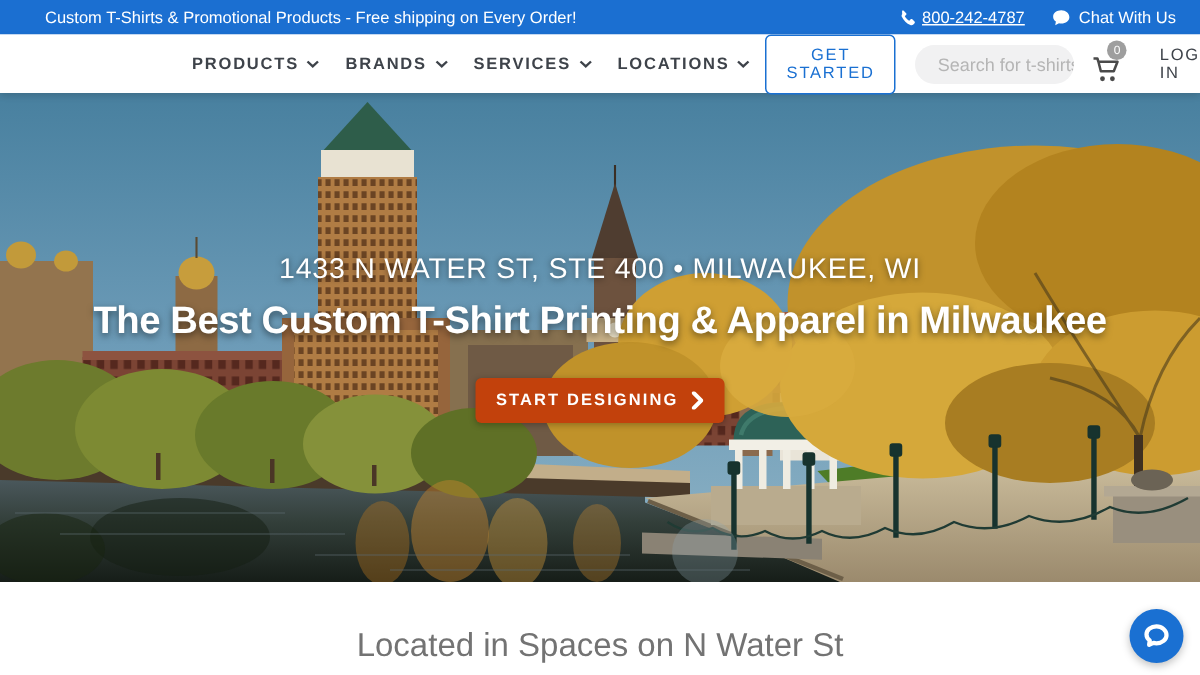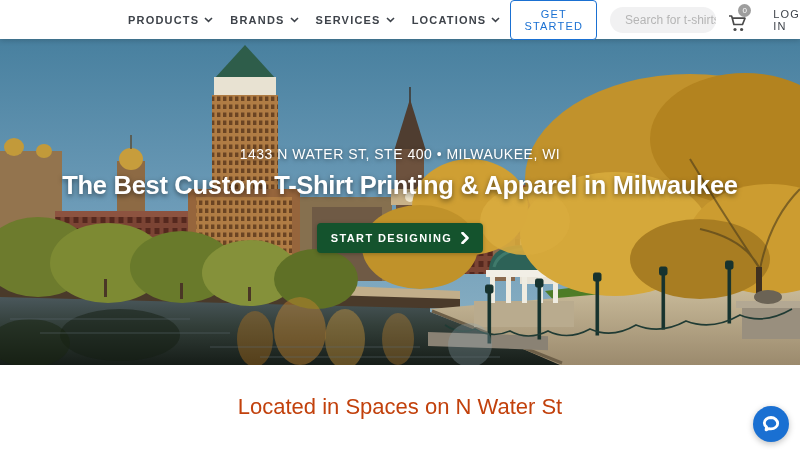--- a/index.html
+++ b/index.html
@@ -34,43 +34,60 @@
           color:#fff; border-radius:50%; font-size:8px; display:flex; align-items:center;
           justify-content:center; }
   .login { margin-left:24px; font-size:11px; font-weight:normal; letter-spacing:1.2px;
           color:#3e434a; cursor:pointer; }
 
   
   .hero { position:relative; height:326px; overflow:hidden; }
   .hero svg.scene { position:absolute; inset:0; width:100%; height:100%; display:block; }
   .hero-overlay { position:absolute; inset:0; display:flex; flex-direction:column;
           align-items:center; padding-top:107px; color:#fff; text-align:center; }
-  .hero-address { font-size:14px; letter-spacing:.5px; white-space:nowrap;
+  .hero-address { font-size:19px; letter-spacing:.5px; white-space:nowrap;
           text-shadow:0 1px 4px rgba(0,0,0,.5); }
   .hero-headline { font-size:25.5px; font-weight:bold; letter-spacing:-.3px; margin-top:9px;
           white-space:nowrap; text-shadow:0 2px 5px rgba(0,0,0,.5); }
   .hero-buttons { margin-top:23px; display:flex; flex-direction:column; gap:18px; align-items:center; }
-  .hero-btn { display:flex; align-items:center; gap:9px; background:#14532d; color:#fff;
+  .hero-btn { display:flex; align-items:center; gap:9px; background:#c2410c; color:#fff;
           border:none; font-size:11px; font-weight:bold; letter-spacing:1.4px; padding:9px 14px;
           border-radius:4px; cursor:pointer; font-family:inherit; box-shadow:0 1px 4px rgba(0,0,0,.25); }
 
   
   .section { height:62px; background:#fff; text-align:center; }
-  .section h2 { padding-top:29px; font-size:22px; font-weight:400; color:#c2410c; }
+  .section h2 { padding-top:29px; font-size:22px; font-weight:400; color:#737373; }
 
   
   .chat-fab { position:absolute; right:11px; top:406px; width:36px; height:36px; background:#1a70d2;
           border-radius:50%; border:none; display:flex; align-items:center; justify-content:center;
           cursor:pointer; box-shadow:0 2px 6px rgba(0,0,0,.25); }
 </style>
 </head>
 <body>
 
 <div class="page">
 
+  <div class="topbar">
+    <span>Custom T-Shirts &amp; Promotional Products - Free shipping on Every Order!</span>
+    <span class="right">
+      <a href="#" class="phone">
+        <svg width="12" height="12" viewBox="0 0 12 12">
+            <path d="M3.4 1.2c.3-.3.8-.3 1.1 0l1.6 1.6c.3.3.3.8 0 1.1l-.9.9c.5 1.1 1.9 2.5 3 3l.9-.9c.3-.3.8-.3 1.1 0l1.5 1.5c.3.3.3.8 0 1.1l-.8.8c-.5.5-1.3.7-2 .4C6.5 9.7 4.3 7.5 3.2 5.1c-.3-.7-.1-1.5.4-2l-.2.1z" fill="#fff"></path>
+          </svg>
+        <span>800-242-4787</span>
+      </a>
+      <a href="#">
+        <svg width="13" height="12" viewBox="0 0 12 11">
+            <path d="M6 .8C3.2.8 1 2.5 1 4.7c0 1.2.7 2.3 1.7 3L2.3 10l2.3-1.2c.4.1.9.1 1.4.1 2.8 0 5-1.7 5-3.9S8.8.8 6 .8z" fill="#fff"></path>
+          </svg>
+        <span>Chat With Us</span>
+      </a>
+    </span>
+  </div>
 
   <div class="navbar">
     <div class="menu">
       <div class="menu-item">
         <span>PRODUCTS</span>
         <svg width="9" height="6" viewBox="0 0 9 6">
             <path d="M1 1l3.5 3.3L8 1" stroke="#3e434a" stroke-width="1.6" fill="none"></path>
           </svg>
       </div>
       <div class="menu-item">

